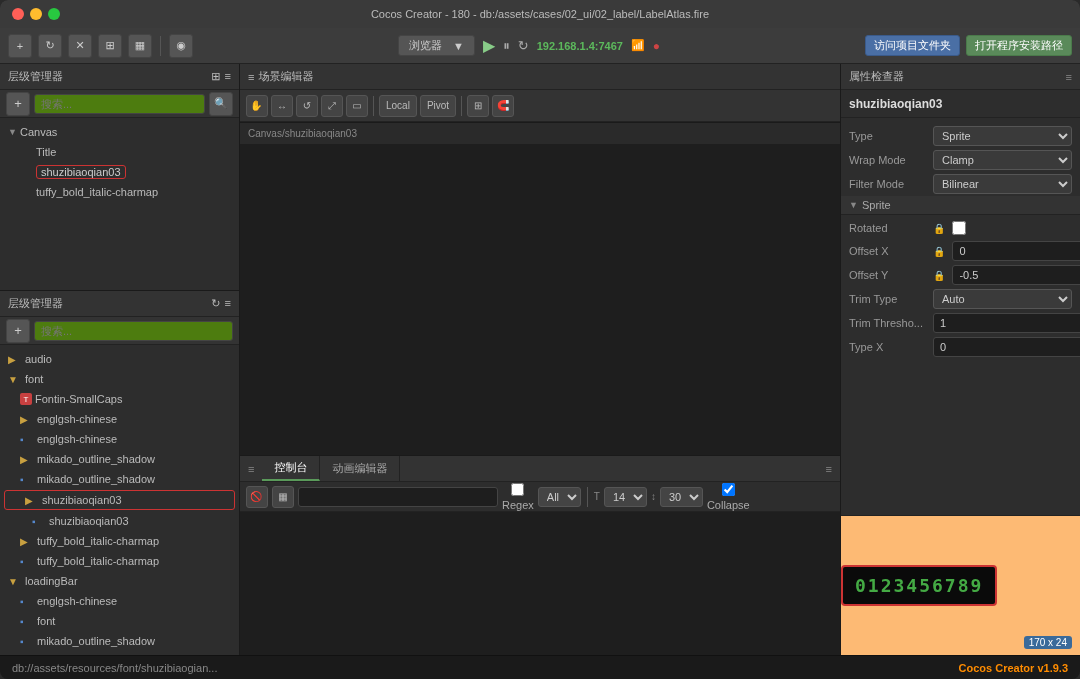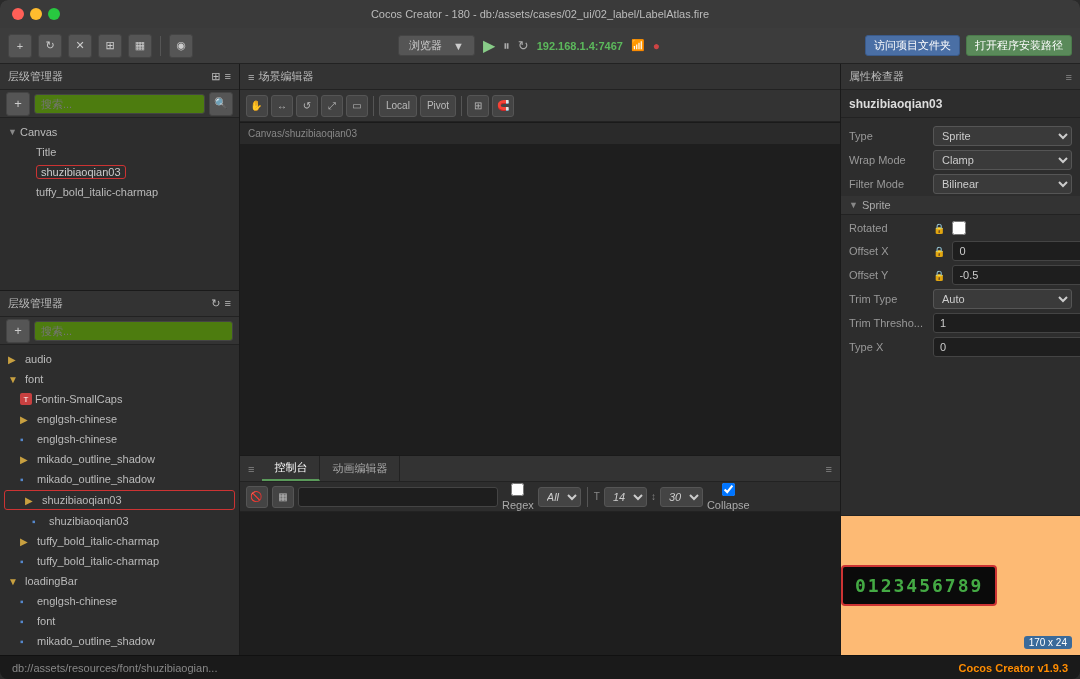--- a/index.html
+++ b/index.html
@@ -357,21 +357,20 @@
       height: 20px;
     }
     .console-select {
       background: #444;
       border: 1px solid #555;
       color: #ccc;
       border-radius: 3px;
       font-size: 11px;
       padding: 1px 4px;
       height: 20px;
-      font-style: italic;
     }
     .console-checkbox-label {
       display: flex;
       align-items: center;
       gap: 3px;
       color: #aaa;
       font-size: 11px;
       flex-direction: column;
     }
     .console-content {

